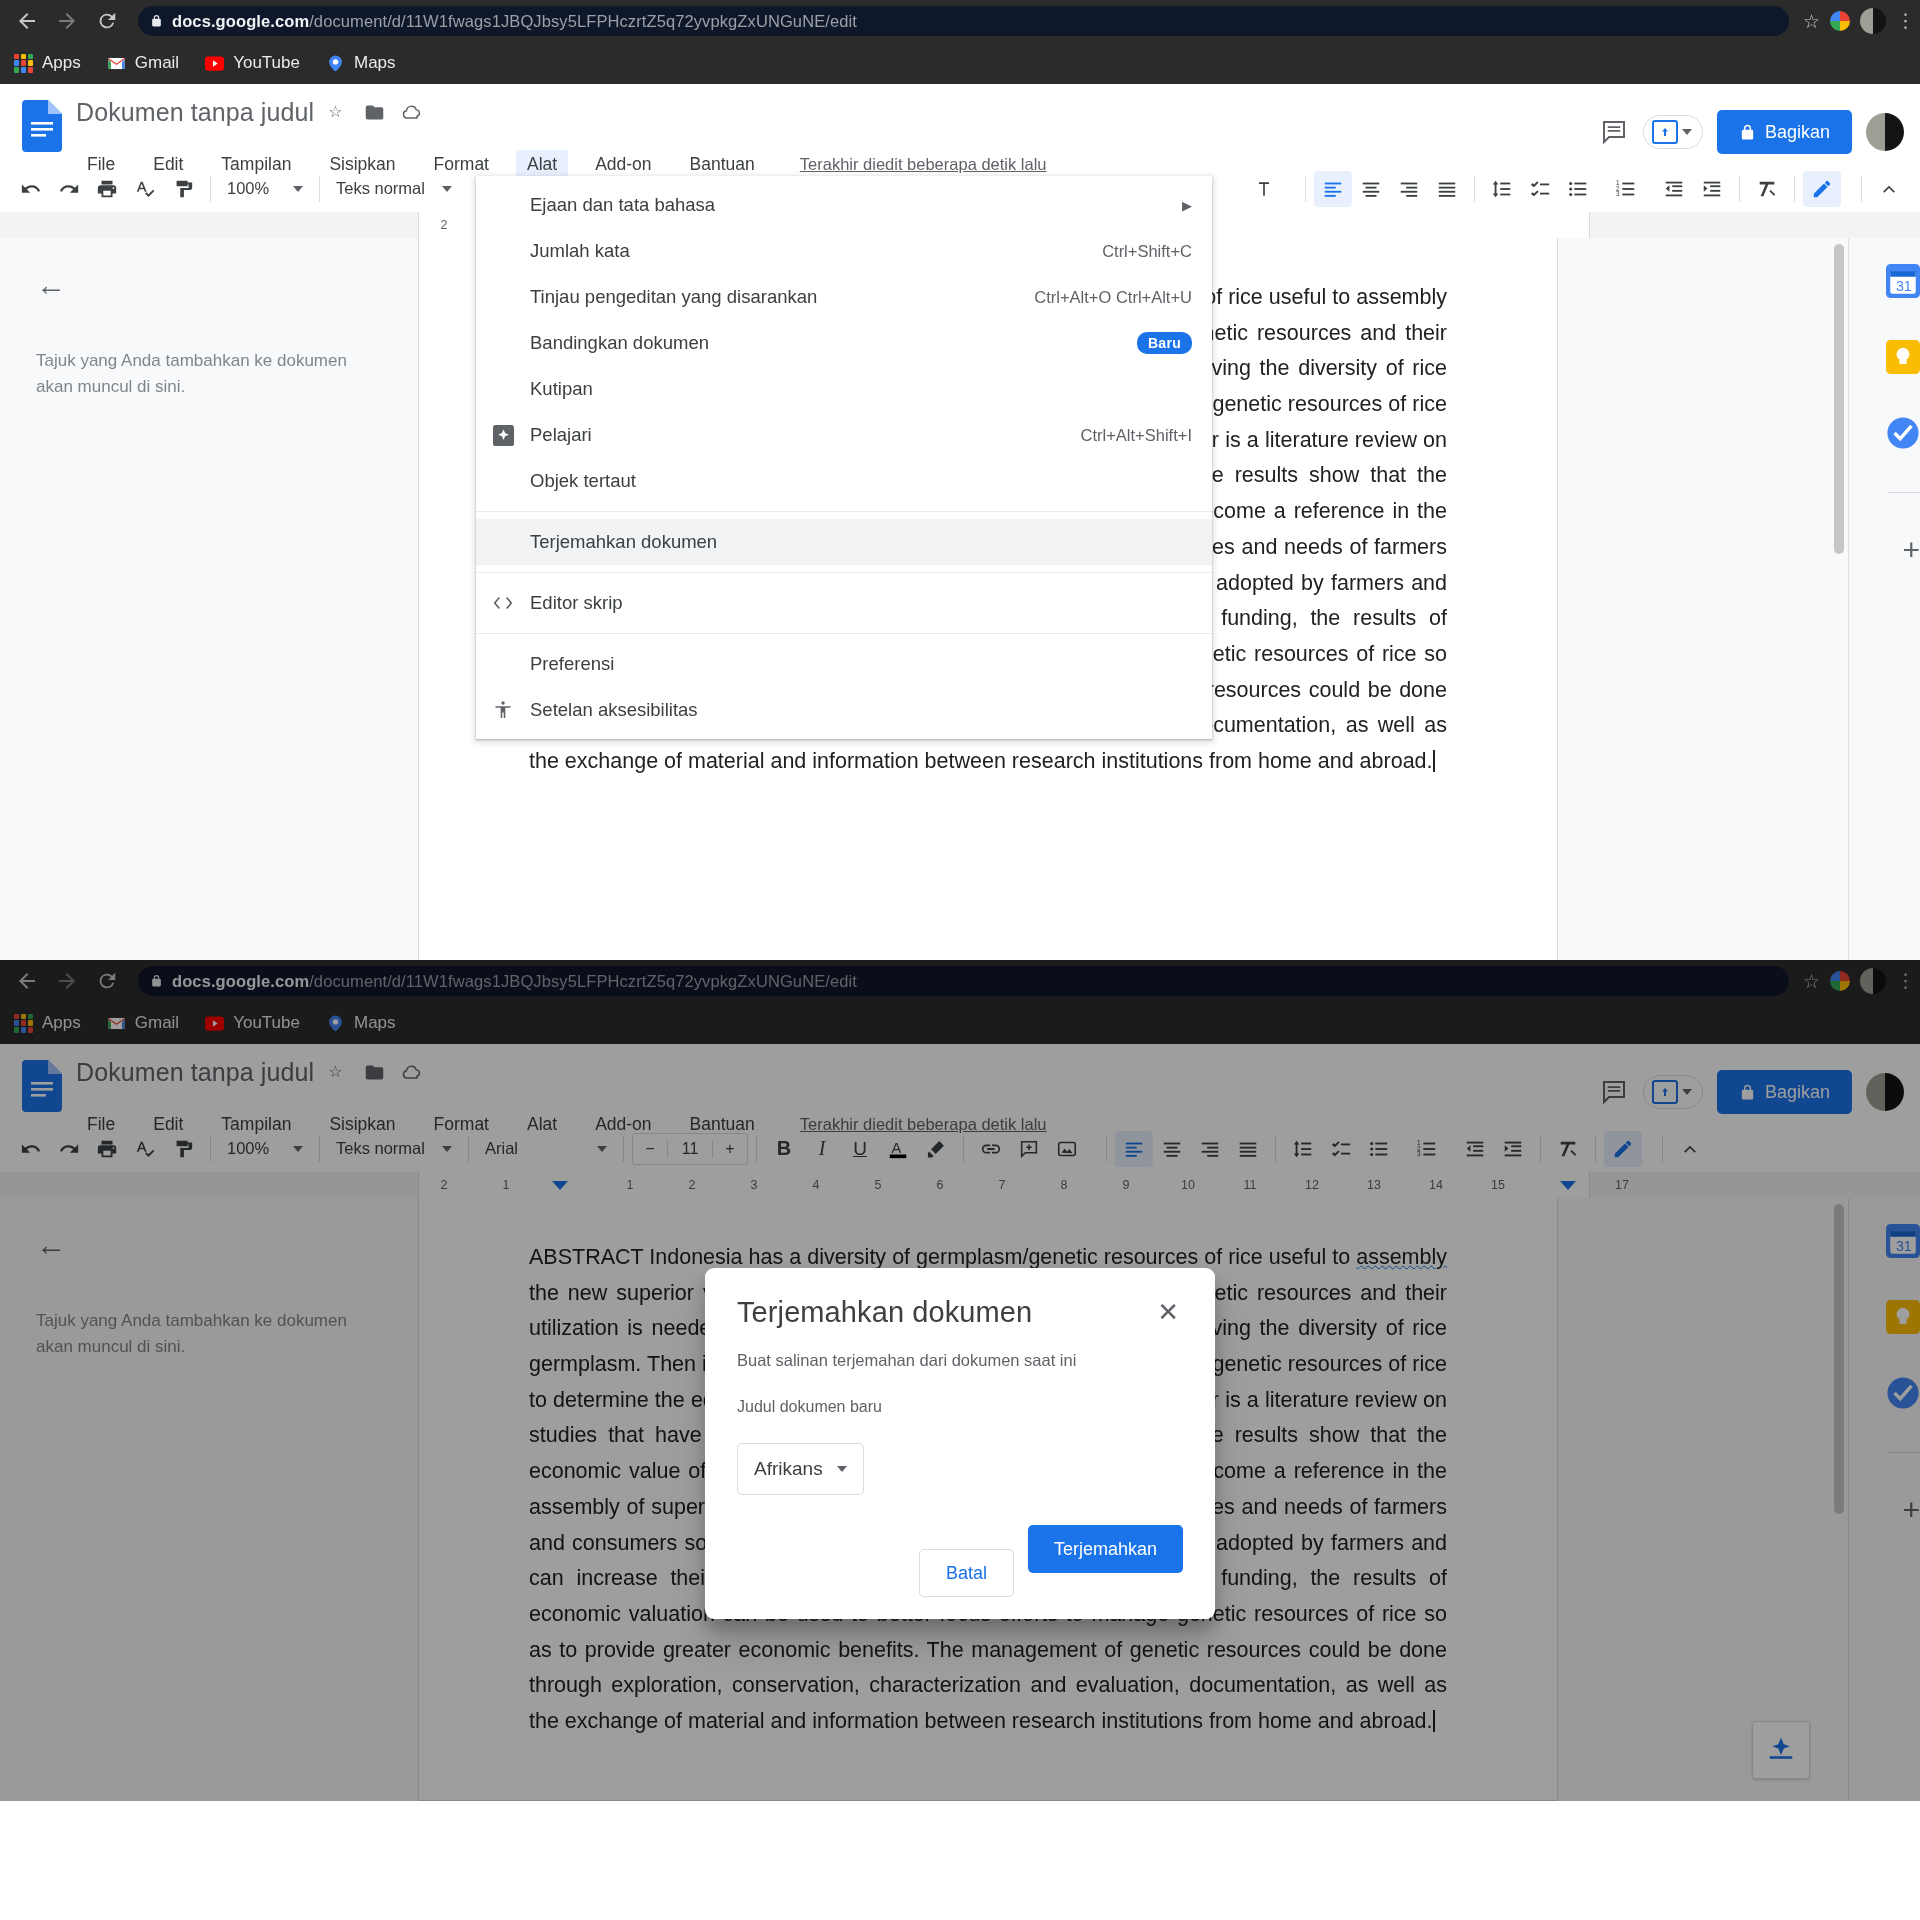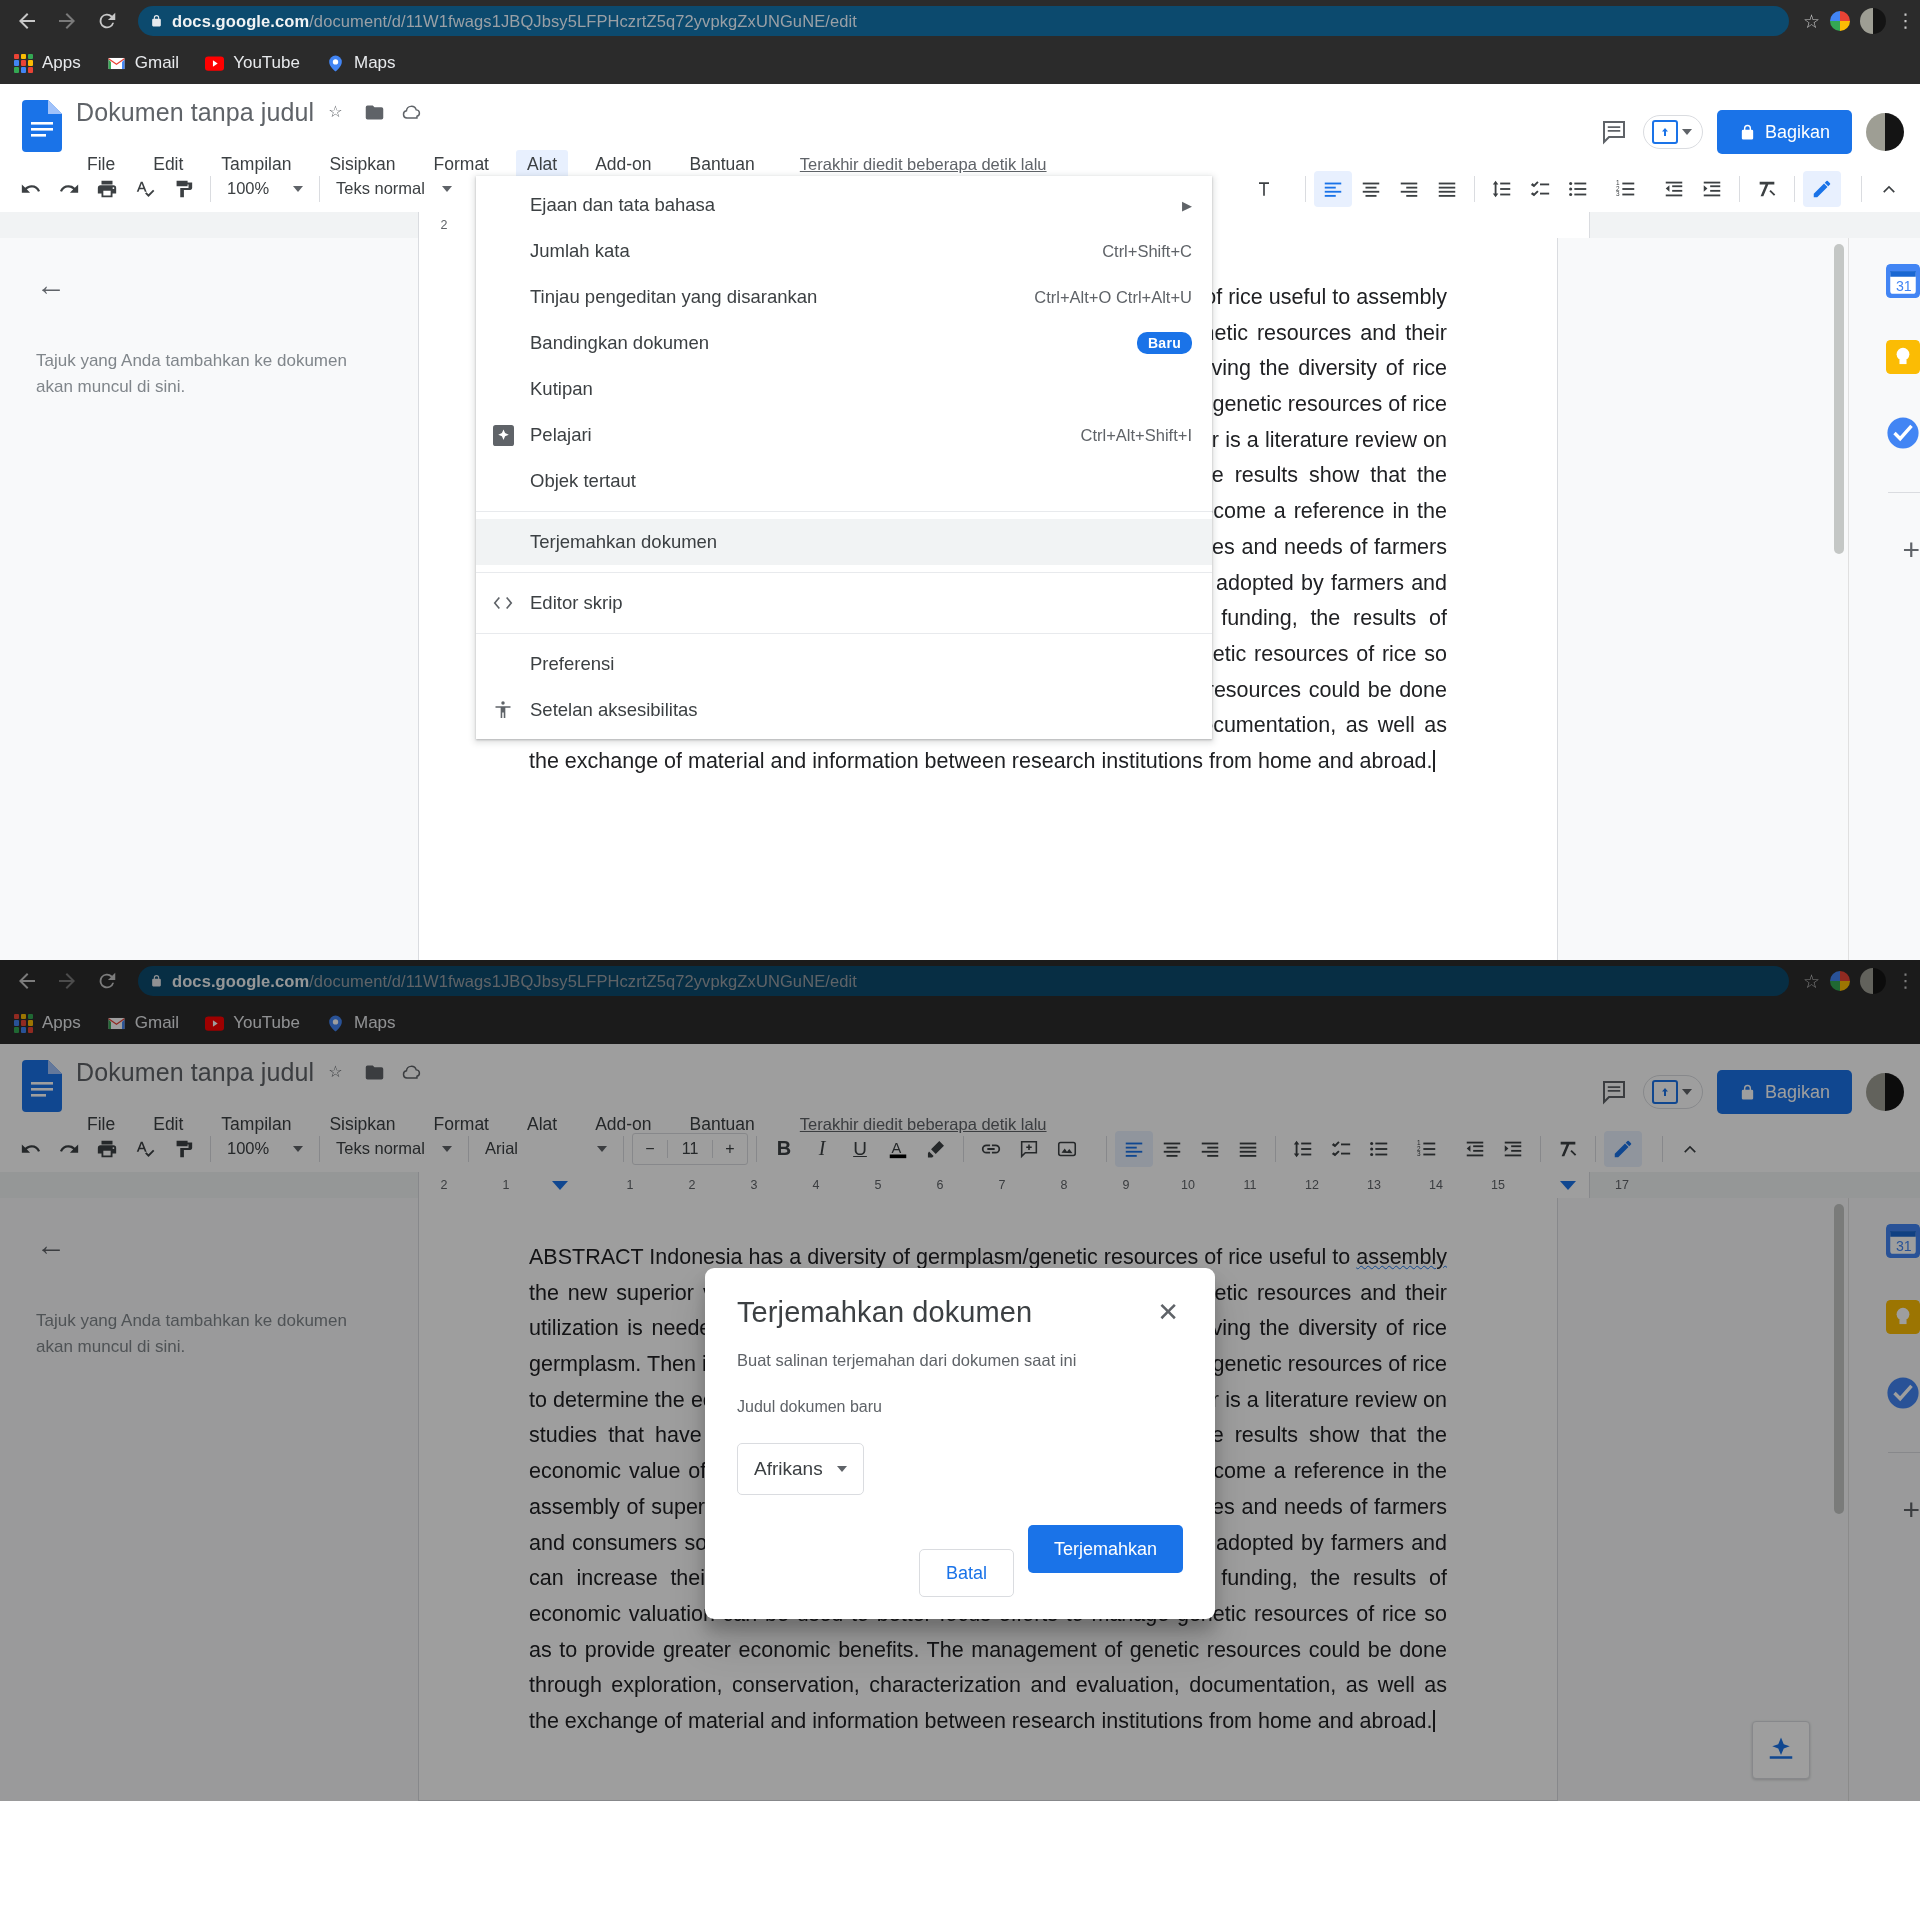--- a/index.html
+++ b/index.html
@@ -16,21 +16,21 @@
 
   
   .chrome-bar {
     height:42px; background:#2b2b2b; display:flex; align-items:center;
     padding:0 10px; gap:6px;
   }
   .nav-btn { width:34px; height:34px; display:flex; align-items:center; justify-content:center;
     color:#c8c8c8; font-size:22px; line-height:1; }
   .nav-btn svg { display:block; }
   .omnibox {
-    flex:1; height:30px; background:#0c4a6e; border-radius:15px;
+    flex:1; height:30px; background:#0f172a; border-radius:15px;
     display:flex; align-items:center; padding:0 12px; gap:9px;
     margin:0 8px; min-width:0;
   }
   .omni-lock { width:13px; height:14px; flex:0 0 auto; }
   .omni-url { font-size:16.5px; color:#9aa0a6; white-space:nowrap; overflow:hidden;
      letter-spacing:.1px; }
   .omni-url b { color:#f1f3f4; font-weight:700; }
   .chrome-right { display:flex; align-items:center; gap:10px; padding-right:4px;}
   .star-ico { color:#c8c8c8; font-size:19px; }
   .ext-ico { width:20px; height:20px; border-radius:50%;

